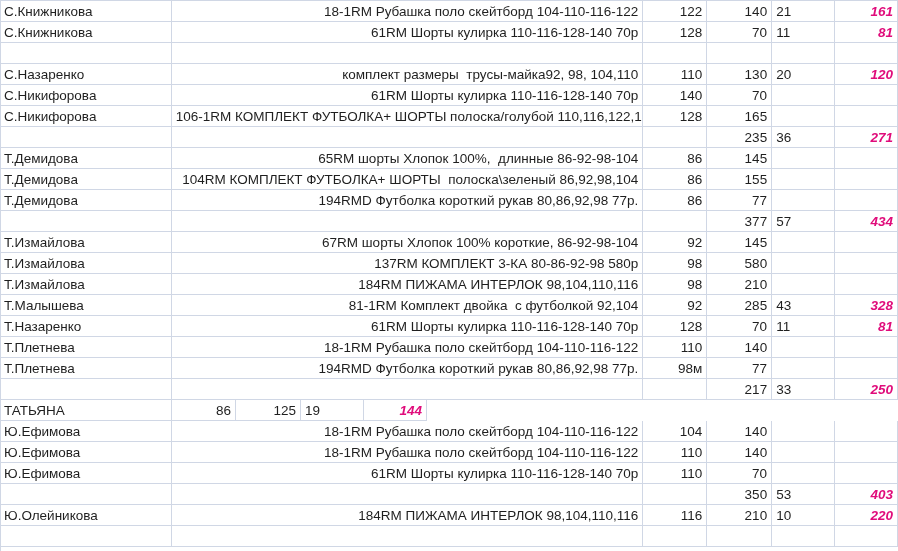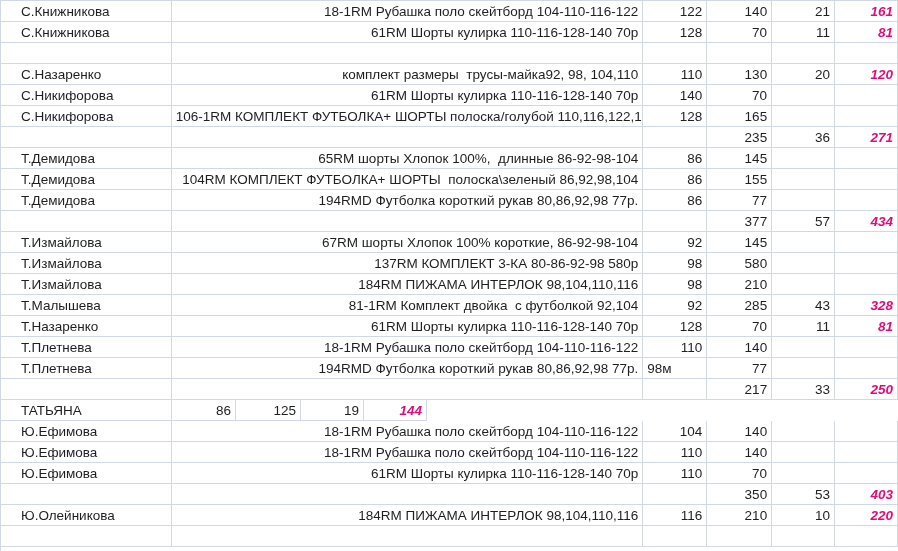--- a/index.html
+++ b/index.html
@@ -21,25 +21,25 @@
     height: 21px;
     border-right: 1px solid var(--grid, #d0d7e5);
     border-bottom: 1px solid var(--grid, #d0d7e5);
     font-size: 13.5px;
     line-height: 19px;
     color: var(--text, #1f1f1f);
     white-space: pre;
     overflow: hidden;
     padding: 1px 4px 0 4px;
   }
-  .col-name        { width: 171px; text-align: left; padding-left: 20px; }
+  .col-name        { width: 171px; text-align: left; padding-left: 3px; }
   .col-description { width: 472px; text-align: right; }
   .col-size        { width: 64px;  text-align: right; }
   .col-price       { width: 65px;  text-align: right; }
-  .col-qty         { width: 63px;  text-align: right; }
+  .col-qty         { width: 63px;  }
   .col-total       {
     width: 63px; text-align: right;
     color: var(--total, #e00c7b);
     font-weight: bold;
     font-style: italic;
   }
 </style>
 </head>
 <body>
 
@@ -176,21 +176,21 @@
       <div class="cell col-name">Т.Плетнева</div>
       <div class="cell col-description">18-1RM Рубашка поло скейтборд 104-110-116-122</div>
       <div class="cell col-size">110</div>
       <div class="cell col-price">140</div>
       <div class="cell col-qty"></div>
       <div class="cell col-total"></div>
     </div>
     <div class="row">
       <div class="cell col-name">Т.Плетнева</div>
       <div class="cell col-description">194RMD Футболка короткий рукав 80,86,92,98 77р.</div>
-      <div class="cell col-size" style="text-align: left;">98м</div>
+      <div class="cell col-size" style="text-align: right;">98м</div>
       <div class="cell col-price">77</div>
       <div class="cell col-qty"></div>
       <div class="cell col-total"></div>
     </div>
     <div class="row">
       <div class="cell col-name"></div>
       <div class="cell col-description"></div>
       <div class="cell col-size"></div>
       <div class="cell col-price">217</div>
       <div class="cell col-qty">33</div>

